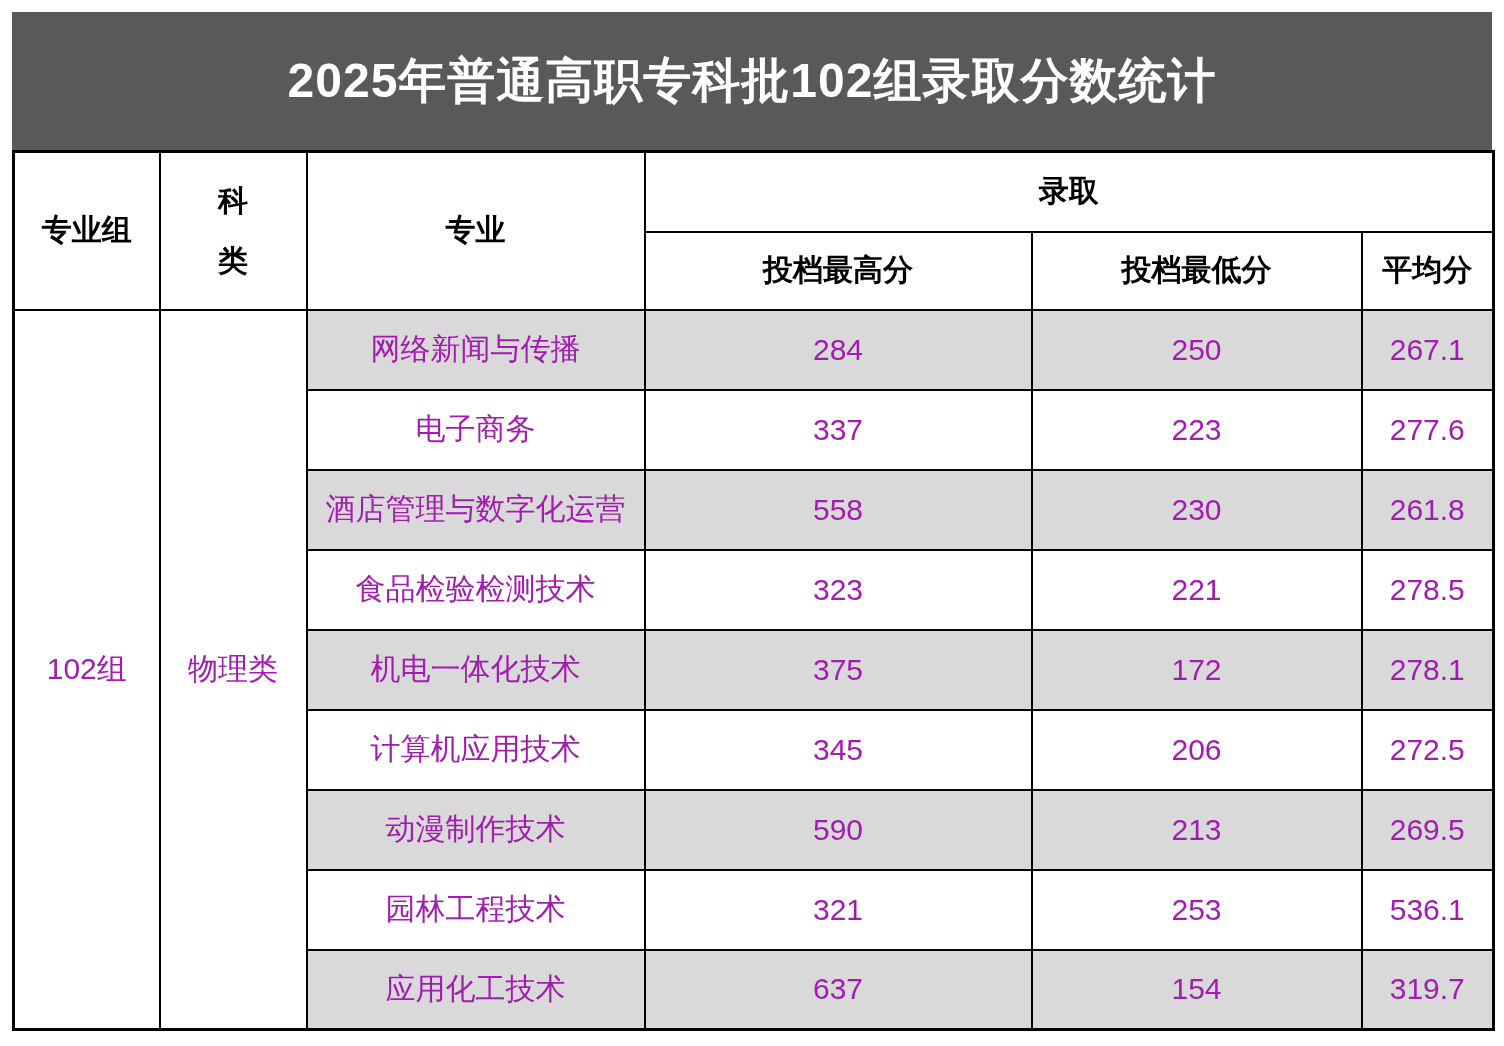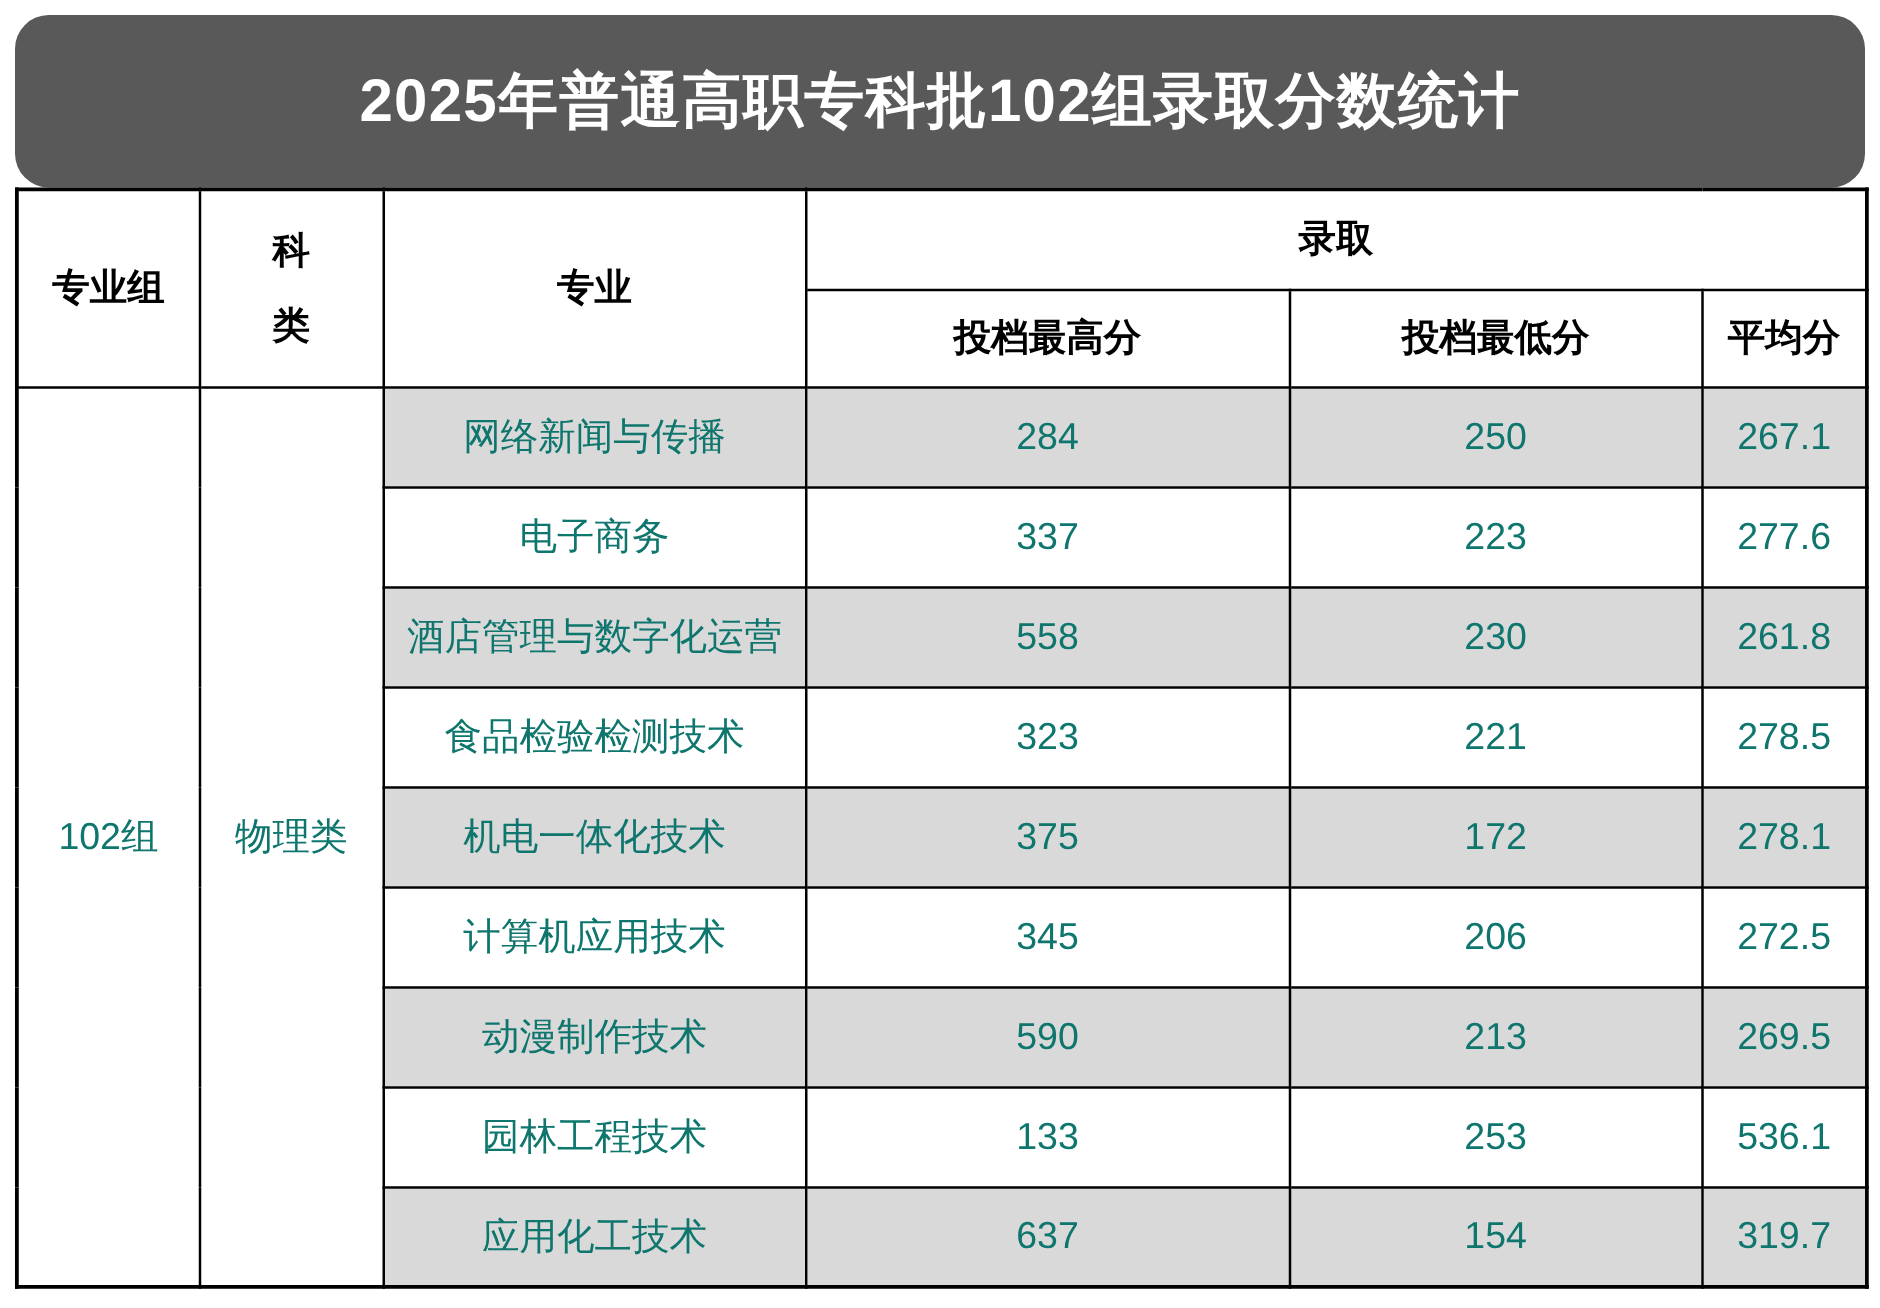--- a/index.html
+++ b/index.html
@@ -21,21 +21,20 @@
     height: 138px;
     background: #595959;
     color: #ffffff;
     font-size: 48px;
     font-weight: bold;
     letter-spacing: 1px;
     display: flex;
     align-items: center;
     justify-content: center;
     box-sizing: border-box;
-    border-radius: 27px;
   }
   table.scores {
     border-collapse: collapse;
     table-layout: fixed;
     width: 1480px;
     border: 3px solid #000000;
   }
   table.scores th,
   table.scores td {
     border: 2px solid #000000;
@@ -46,21 +45,21 @@
     background: #ffffff;
   }
   table.scores th {
     font-size: 30px;
     font-weight: bold;
     color: #000000;
   }
   table.scores td {
     font-size: 30px;
     font-weight: normal;
-    color: #0f766e;
+    color: #a21caf;
   }
   tr.hrow1 { height: 80px; }
   tr.hrow2 { height: 78px; }
   tr.data  { height: 80px; }
   td.num { font-size: 34px; }
   tr.alt td.data-cell { background: #d9d9d9; }
   .vwrap {
     width: 1.15em;
     margin: 0 auto;
     line-height: 2.0;
@@ -140,21 +139,21 @@
       <td class="data-cell num">272.5</td>
     </tr>
     <tr class="data alt">
       <td class="data-cell">动漫制作技术</td>
       <td class="data-cell num">590</td>
       <td class="data-cell num">213</td>
       <td class="data-cell num">269.5</td>
     </tr>
     <tr class="data">
       <td class="data-cell">园林工程技术</td>
-      <td class="data-cell num">133</td>
+      <td class="data-cell num">321</td>
       <td class="data-cell num">253</td>
       <td class="data-cell num">536.1</td>
     </tr>
     <tr class="data alt">
       <td class="data-cell">应用化工技术</td>
       <td class="data-cell num">637</td>
       <td class="data-cell num">154</td>
       <td class="data-cell num">319.7</td>
     </tr>
   </tbody>

